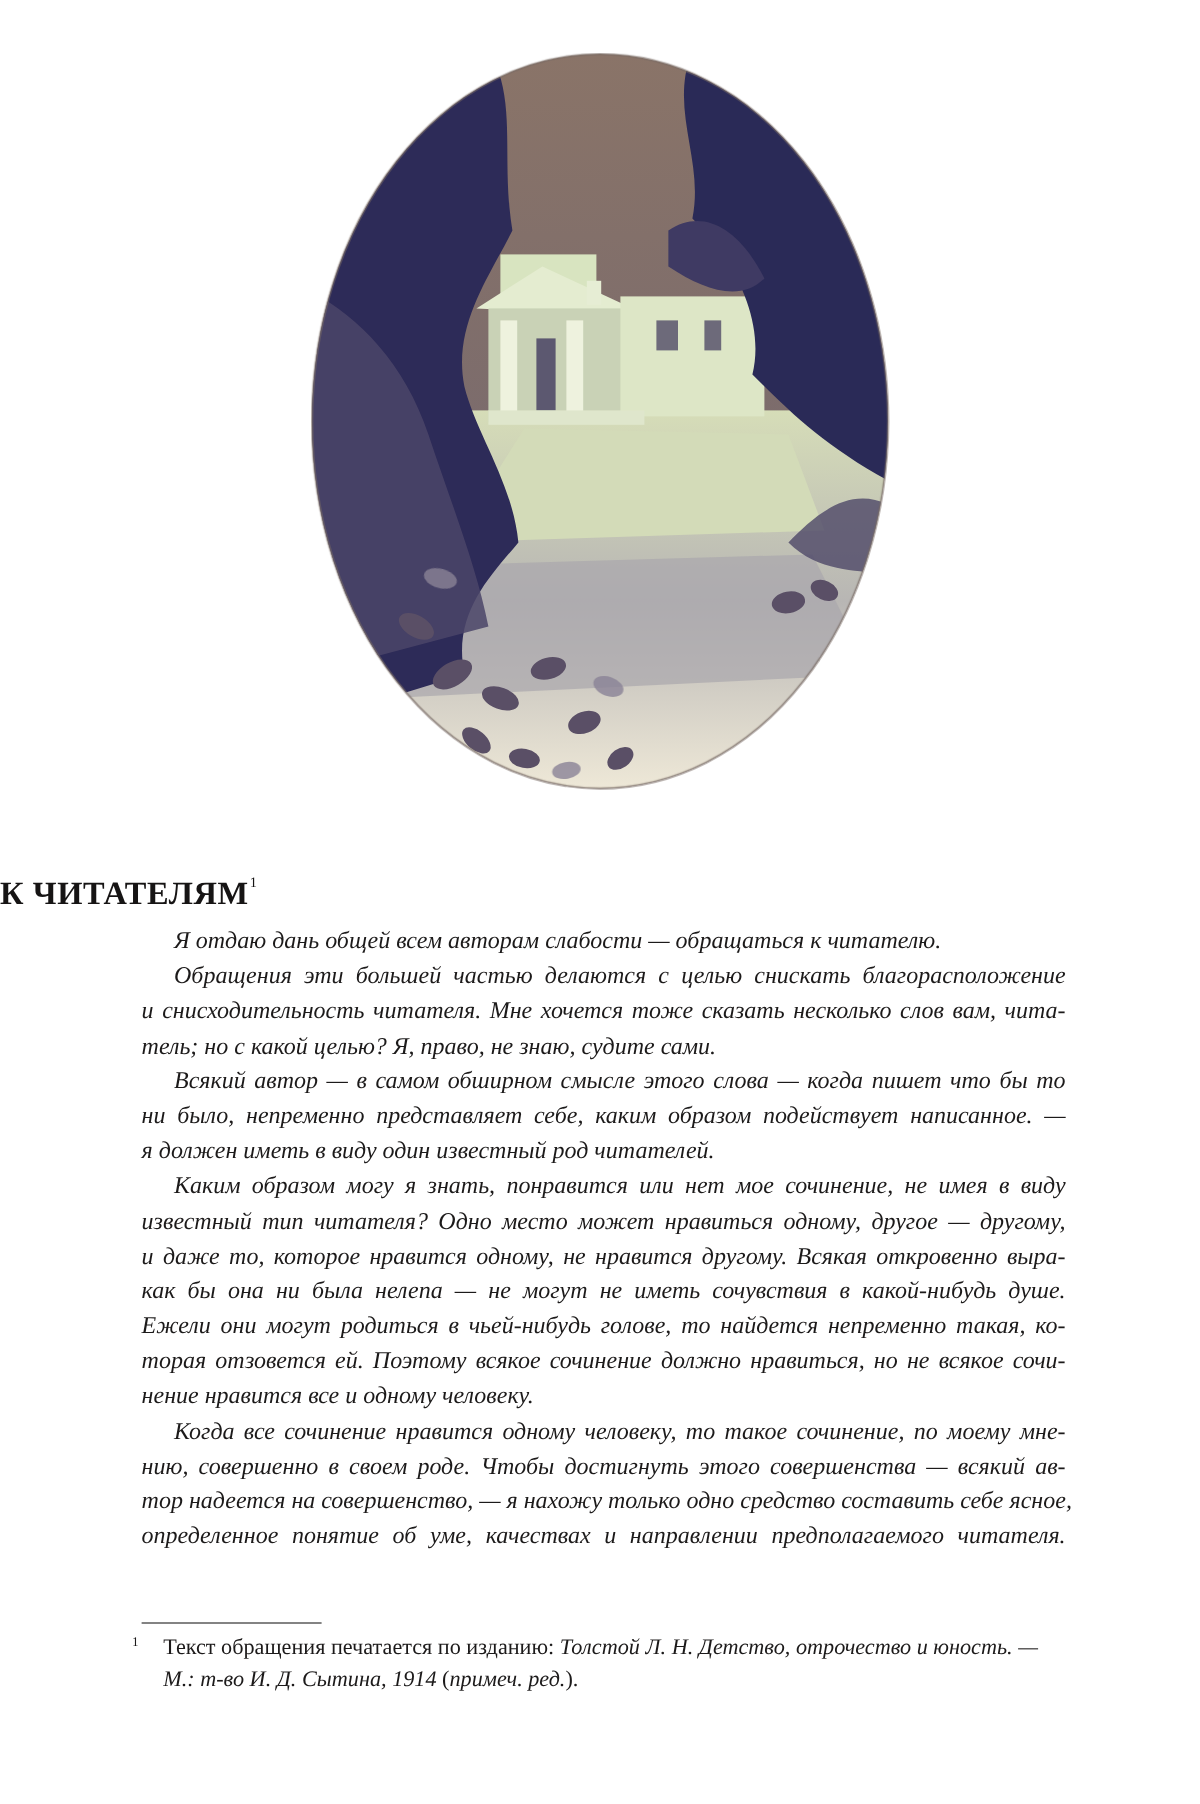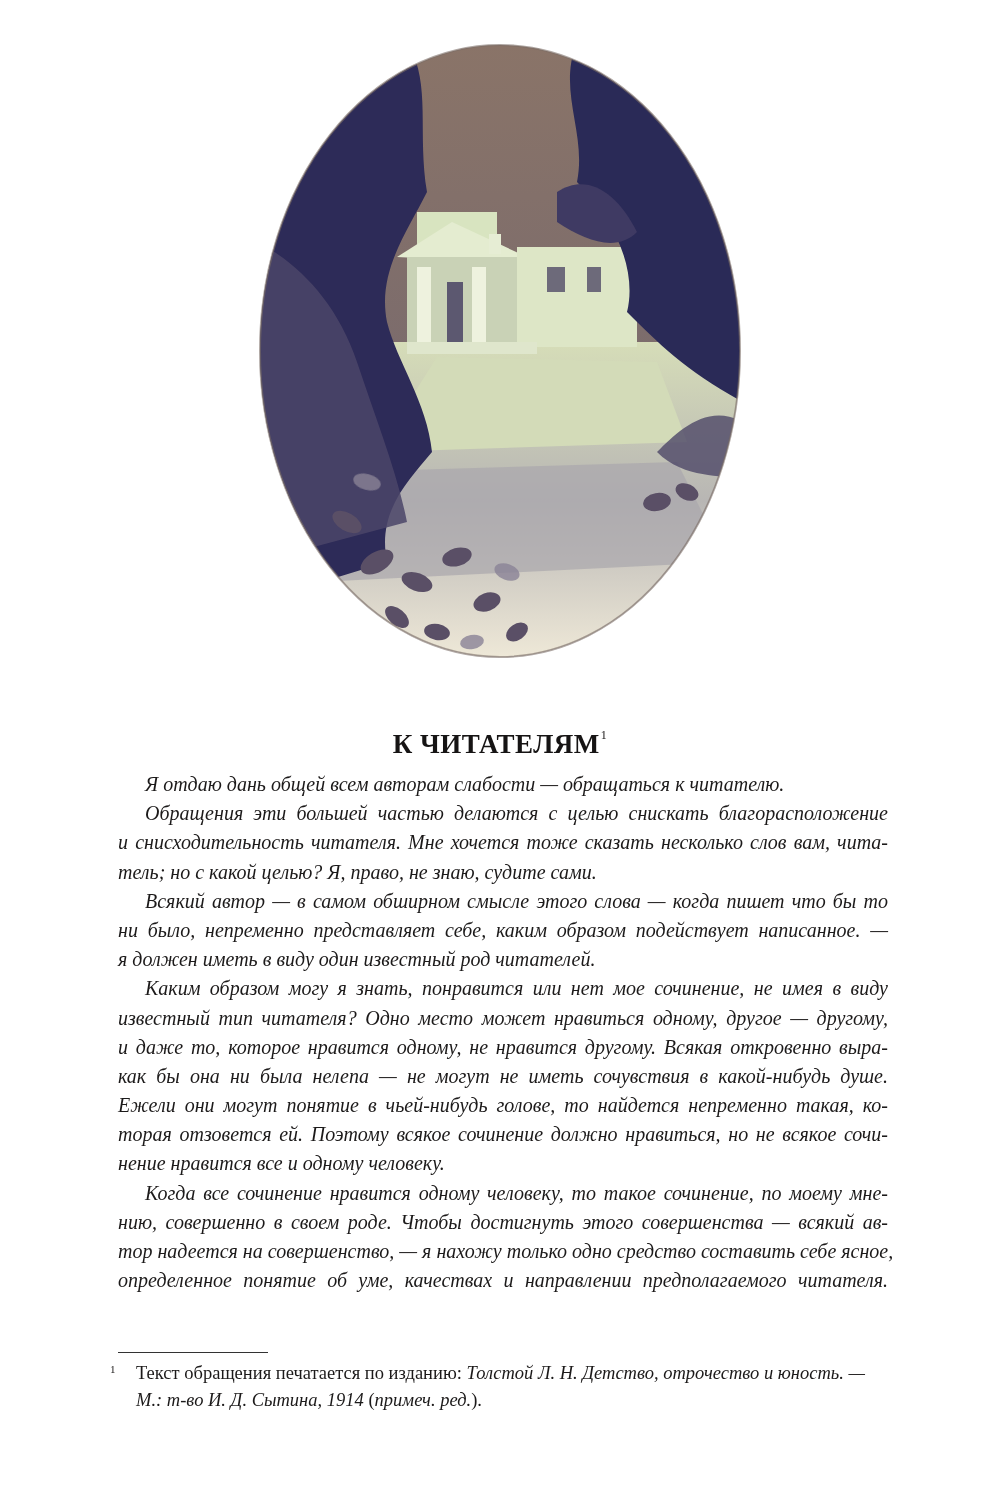--- a/index.html
+++ b/index.html
@@ -13,21 +13,20 @@
     }
     .illustration {
       position: absolute;
       left: 257px; top: 42px;
       width: 486px; height: 618px;
     }
     .illustration svg { width: 100%; height: 100%; display: block; }
     .title {
       position: absolute;
       left: 0; right: 0; top: 728px;
-      text-align: center;
       font-size: 27px;
       font-weight: bold;
       letter-spacing: 0.5px;
       color: #161414;
     }
     .title sup { font-size: 12px; font-weight: normal; vertical-align: 14px; margin-left: 1px; }
     .body-text {
       position: absolute;
       left: 118px; top: 770px;
       width: 770px;
@@ -144,21 +143,21 @@
   <div>
     <span class="line indent">Всякий автор — в самом обширном смысле этого слова — когда пишет что бы то</span>
     <span class="line">ни было, непременно представляет себе, каким образом подействует написанное. —</span>
     <span class="line last">я должен иметь в виду один известный род читателей.</span>
   </div>
   <div>
     <span class="line indent">Каким образом могу я знать, понравится или нет мое сочинение, не имея в виду</span>
     <span class="line">известный тип читателя? Одно место может нравиться одному, другое — другому,</span>
     <span class="line">и даже то, которое нравится одному, не нравится другому. Всякая откровенно выра-</span>
     <span class="line">как бы она ни была нелепа — не могут не иметь сочувствия в какой-нибудь душе.</span>
-    <span class="line">Ежели они могут понятие в чьей-нибудь голове, то найдется непременно такая, ко-</span>
+    <span class="line">Ежели они могут родиться в чьей-нибудь голове, то найдется непременно такая, ко-</span>
     <span class="line">торая отзовется ей. Поэтому всякое сочинение должно нравиться, но не всякое сочи-</span>
     <span class="line last">нение нравится все и одному человеку.</span>
   </div>
   <div>
     <span class="line indent">Когда все сочинение нравится одному человеку, то такое сочинение, по моему мне-</span>
     <span class="line">нию, совершенно в своем роде. Чтобы достигнуть этого совершенства — всякий ав-</span>
     <span class="line">тор надеется на совершенство, — я нахожу только одно средство составить себе ясное,</span>
     <span class="line">определенное понятие об уме, качествах и направлении предполагаемого читателя.</span>
   </div>
 </div>

